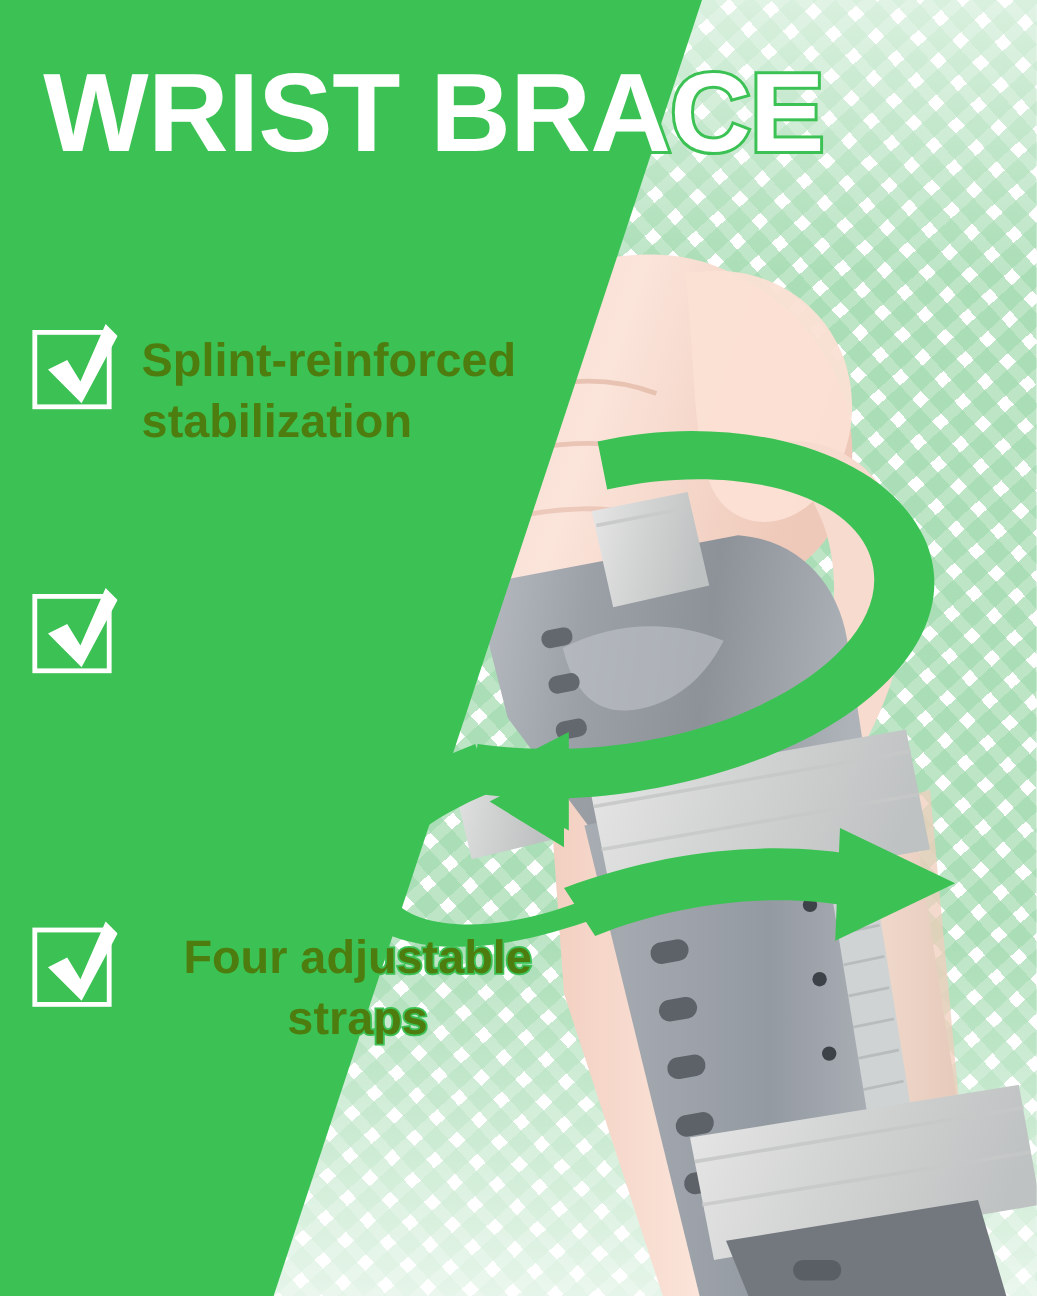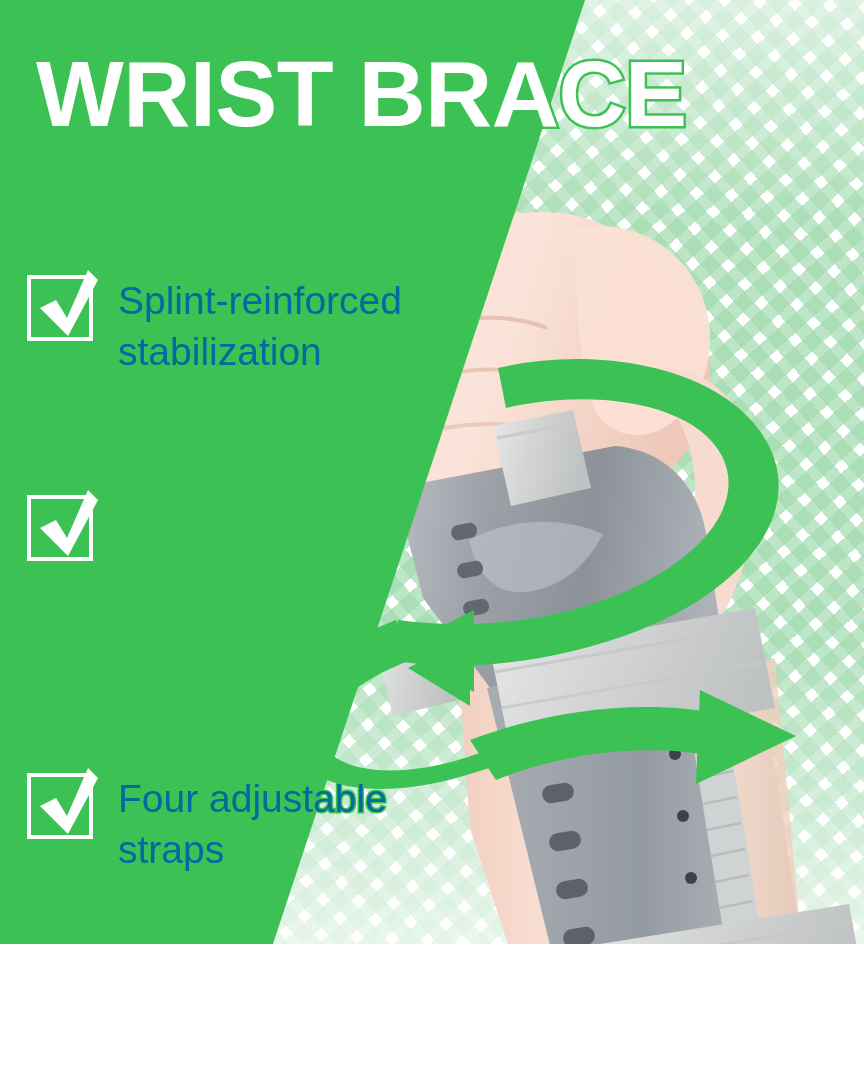--- a/index.html
+++ b/index.html
@@ -6,21 +6,21 @@
 
   html, body {
     width:864px; height:1080px;
     background:#ffffff;
     font-family:"Liberation Sans", sans-serif;
     overflow:hidden;
   }
 
   #poster {
     position:relative;
-    width:864px; height:944px;
+    width:864px; height:1080px;
     overflow:hidden;
     background:#ffffff;
   }
 
   
   .bg-pattern {
     position:absolute; inset:0;
     background-color:#ffffff;
     background-image:
       repeating-linear-gradient(48deg,
@@ -97,29 +97,29 @@
     position:relative;
     flex:0 0 auto;
     width:72px; height:78px;
     margin-top:6px;
   }
   .checkbox svg { display:block; width:72px; height:78px; }
 
   .feature-text {
     font-size:39px;
     line-height:1.30;
-    font-weight:normal;
-    color:#0369a1;
+    font-weight:bold;
+    color:#4d7c0f;
     -webkit-text-stroke:3px #3CC254;
     paint-order:stroke fill;
     padding-top:14px;
     max-width:372px;
   }
   .feature[data-idx="1"] .feature-text { max-width:300px; }
-  .feature[data-idx="2"] .feature-text { max-width:360px; }
+  .feature[data-idx="2"] .feature-text { max-width:360px;text-align:center; }
 </style>
 </head>
 <body>
 
 <div id="poster">
 
   <div class="bg-pattern"></div>
   <div class="bg-fade-top"></div>
   <div class="bg-fade-bottom"></div>
 

